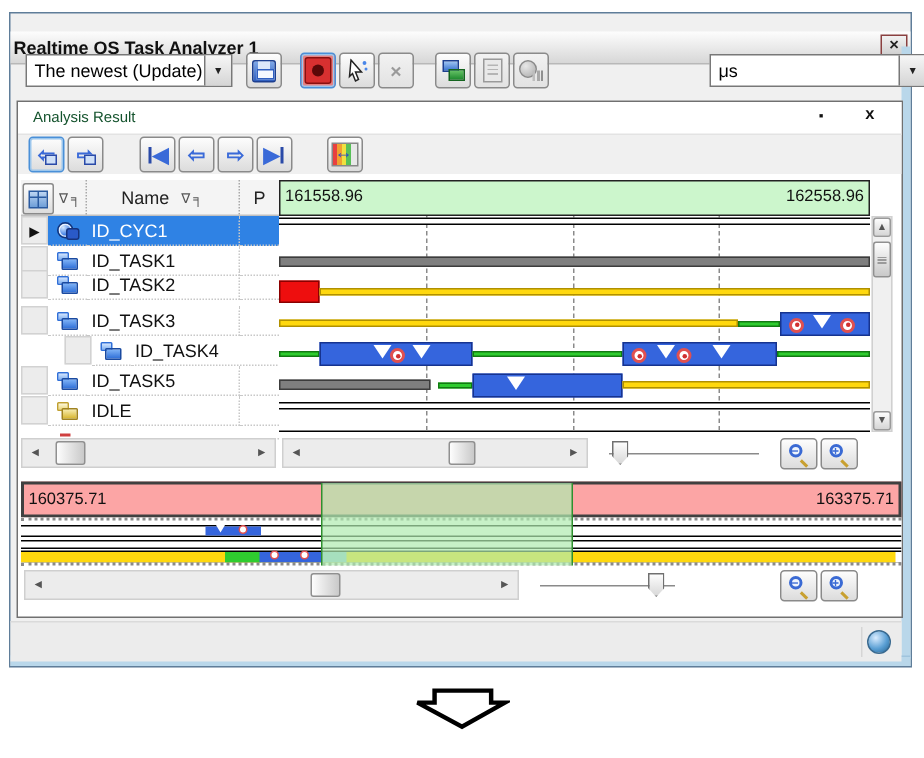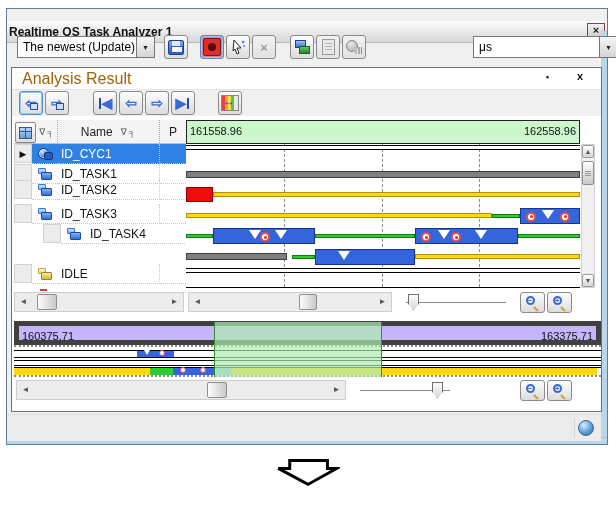--- a/index.html
+++ b/index.html
@@ -32,21 +32,21 @@
   .ic-flow:after{content:"";position:absolute;right:0;bottom:0;width:9px;height:6px;background:linear-gradient(#66c266,#1e8a2e);border:1px solid #14641e;}
   .ic-doc{width:11px;height:14px;background:#e9e9e9;border:1px solid #9a9a9a;position:relative;}
   .ic-doc:before{content:"";position:absolute;left:2px;top:3px;right:2px;height:8px;background:repeating-linear-gradient(#b5b5b5 0 1px,transparent 1px 3px);}
   .ic-stat{position:relative;width:16px;height:14px;}
   .ic-stat:before{content:"";position:absolute;left:0;top:0;width:10px;height:10px;border-radius:50%;background:radial-gradient(circle at 35% 30%,#e8e8e8,#ababab);border:1px solid #8a8a8a;}
   .ic-stat:after{content:"";position:absolute;right:0;bottom:0;width:7px;height:7px;background:linear-gradient(90deg,#bdbdbd 0 2px,transparent 2px 3px,#a8a8a8 3px 5px,transparent 5px 6px,#909090 6px 7px);}
   .ic-wand svg{display:block;}
   
   .panel{position:absolute;left:4px;top:58px;width:591px;height:345px;background:#fff;border:1px solid #707070;box-sizing:border-box;}
   .p-head{position:absolute;left:0;top:0;right:0;height:22px;background:#fff;display:flex;align-items:center;padding:0 10px;box-sizing:border-box;border-bottom:1px solid #e3e3e3;}
-  .p-head .t{font-size:16px;color:#a16207;}
+  .p-head .t{font-size:10px;color:#14532d;}
   .p-min{position:absolute;right:52px;top:4px;font-size:9px;color:#111;}
   .p-x{position:absolute;right:18px;top:2px;font-size:11px;font-weight:bold;color:#111;}
   .p-tools{position:absolute;left:0;top:22px;right:0;height:26px;background:#f0f0f0;}
   .nbtn{position:absolute;top:1px;width:24px;height:24px;border:1px solid #8a8a8a;border-radius:3px;background:linear-gradient(#fdfdfd,#dcdcdc);display:flex;align-items:center;justify-content:center;box-sizing:border-box;font-size:14px;font-weight:bold;color:#3a6ad8;}
   .nbtn.on{border:1px solid #4a90d8;box-shadow:inset 0 0 0 1px #9cc6ec;}
   .nbtn .bar{width:2px;height:11px;background:#2a4aa8;margin:0 1px;}
   .nbtn .ar{font-size:14px;line-height:1;color:#3a6ad8;}
   .nbtn .small-box{position:absolute;right:4px;bottom:4px;width:6px;height:5px;background:#cfe0f8;border:1px solid #2a4aa8;}
   .ic-fit{position:relative;width:16px;height:14px;background:linear-gradient(90deg,#e84040 0 3px,#f0a030 3px 6px,#f0e040 6px 9px,#58c058 9px 12px,#e8e8e8 12px 16px);border:1px solid #888;}
   .ic-fit:after{content:"↔";position:absolute;left:1px;top:-2px;font-size:12px;font-weight:bold;color:#2a4ac8;}
@@ -104,21 +104,21 @@
   .hs-btn{position:absolute;top:1px;width:15px;height:16px;color:#555;font-size:8px;line-height:16px;text-align:center;}
   .h-thumb{position:absolute;top:1px;height:16px;border:1px solid #909090;border-radius:2px;background:linear-gradient(90deg,#fdfdfd,#c9c9c9);box-sizing:border-box;}
   .slider{position:absolute;top:0;height:22px;}
   .slider .track{position:absolute;left:0;right:0;top:10px;height:1px;background:#8a8a8a;}
   .sl-thumb{position:absolute;top:2px;width:11px;height:16px;background:linear-gradient(#fdfdfd,#d8d8d8);border:1px solid #707070;clip-path:polygon(0 0,100% 0,100% 62%,50% 100%,0 62%);box-sizing:border-box;}
   .zbtn{position:absolute;top:0;width:25px;height:21px;border:1px solid #8a8a8a;border-radius:3px;background:linear-gradient(#fdfdfd,#dcdcdc);box-sizing:border-box;display:flex;align-items:center;justify-content:center;}
   .mag{position:relative;width:14px;height:14px;}
   .mag .lens{position:absolute;left:0;top:0;width:9px;height:9px;border:2px solid #3a6ad4;border-radius:50%;background:#eef4fc;box-sizing:border-box;font-size:8px;font-weight:bold;color:#3a6ad4;line-height:5px;text-align:center;}
   .mag .handle{position:absolute;right:1px;bottom:0;width:6px;height:2px;background:#c8a030;transform:rotate(45deg);}
   
-  .ov-header{position:absolute;left:2px;top:253px;width:587px;height:24px;background:#c4b5fd;border:5px solid #404040;box-sizing:border-box;font-size:11px;color:#111;}
+  .ov-header{position:absolute;left:2px;top:253px;width:587px;height:24px;background:#fca5a5;border:2px solid #404040;box-sizing:border-box;font-size:11px;color:#111;}
   .ov-header .l{position:absolute;left:3px;top:4px;}
   .ov-header .r{position:absolute;right:3px;top:4px;}
   .ov-mini{position:absolute;left:2px;top:277px;width:587px;height:32px;background:#fff;border-top:2px dotted #8a8a8a;border-bottom:2px dotted #8a8a8a;box-sizing:border-box;overflow:hidden;}
   .ov-track{position:absolute;left:0;right:0;border-top:1px solid #000;border-bottom:1px solid #000;box-sizing:content-box;}
   .ov-seg{position:absolute;top:0;bottom:0;}
   .ov-ring{position:absolute;top:-1px;width:4px;height:4px;border:1px solid #e05050;border-radius:50%;background:#fff;z-index:2;}
   .ov-tri{position:absolute;top:-1px;width:0;height:0;border-left:3px solid transparent;border-right:3px solid transparent;border-top:5px solid #fff;z-index:2;}
   .viewport{position:absolute;background:rgba(175,235,175,.7);border-left:1px solid #2f8f2f;border-right:1px solid #2f8f2f;box-sizing:border-box;z-index:3;}
   
   .statusbar{position:absolute;left:0;right:6px;top:405px;height:26px;background:#ececec;border-top:1px solid #dadada;}
@@ -281,20 +281,31 @@
             <div class="g-cell"></div>
             <div class="i-cell">
               <span class="ic ic-task">
                 <i class="a"></i>
                 <i class="b"></i>
               </span>
             </div>
             <div class="n-cell">ID_TASK4</div>
             <div class="p-cell"></div>
           </div>
+          <div class="grid-row" style="top: 100px;">
+            <div class="g-cell"></div>
+            <div class="i-cell">
+              <span class="ic ic-task">
+                <i class="a"></i>
+                <i class="b"></i>
+              </span>
+            </div>
+            <div class="n-cell">ID_TASK5</div>
+            <div class="p-cell"></div>
+          </div>
           <div class="grid-row" style="top: 120px;">
             <div class="g-cell"></div>
             <div class="i-cell">
               <span class="ic ic-idle">
                 <i class="a"></i>
                 <i class="b"></i>
               </span>
             </div>
             <div class="n-cell">IDLE</div>
             <div class="p-cell"></div>

